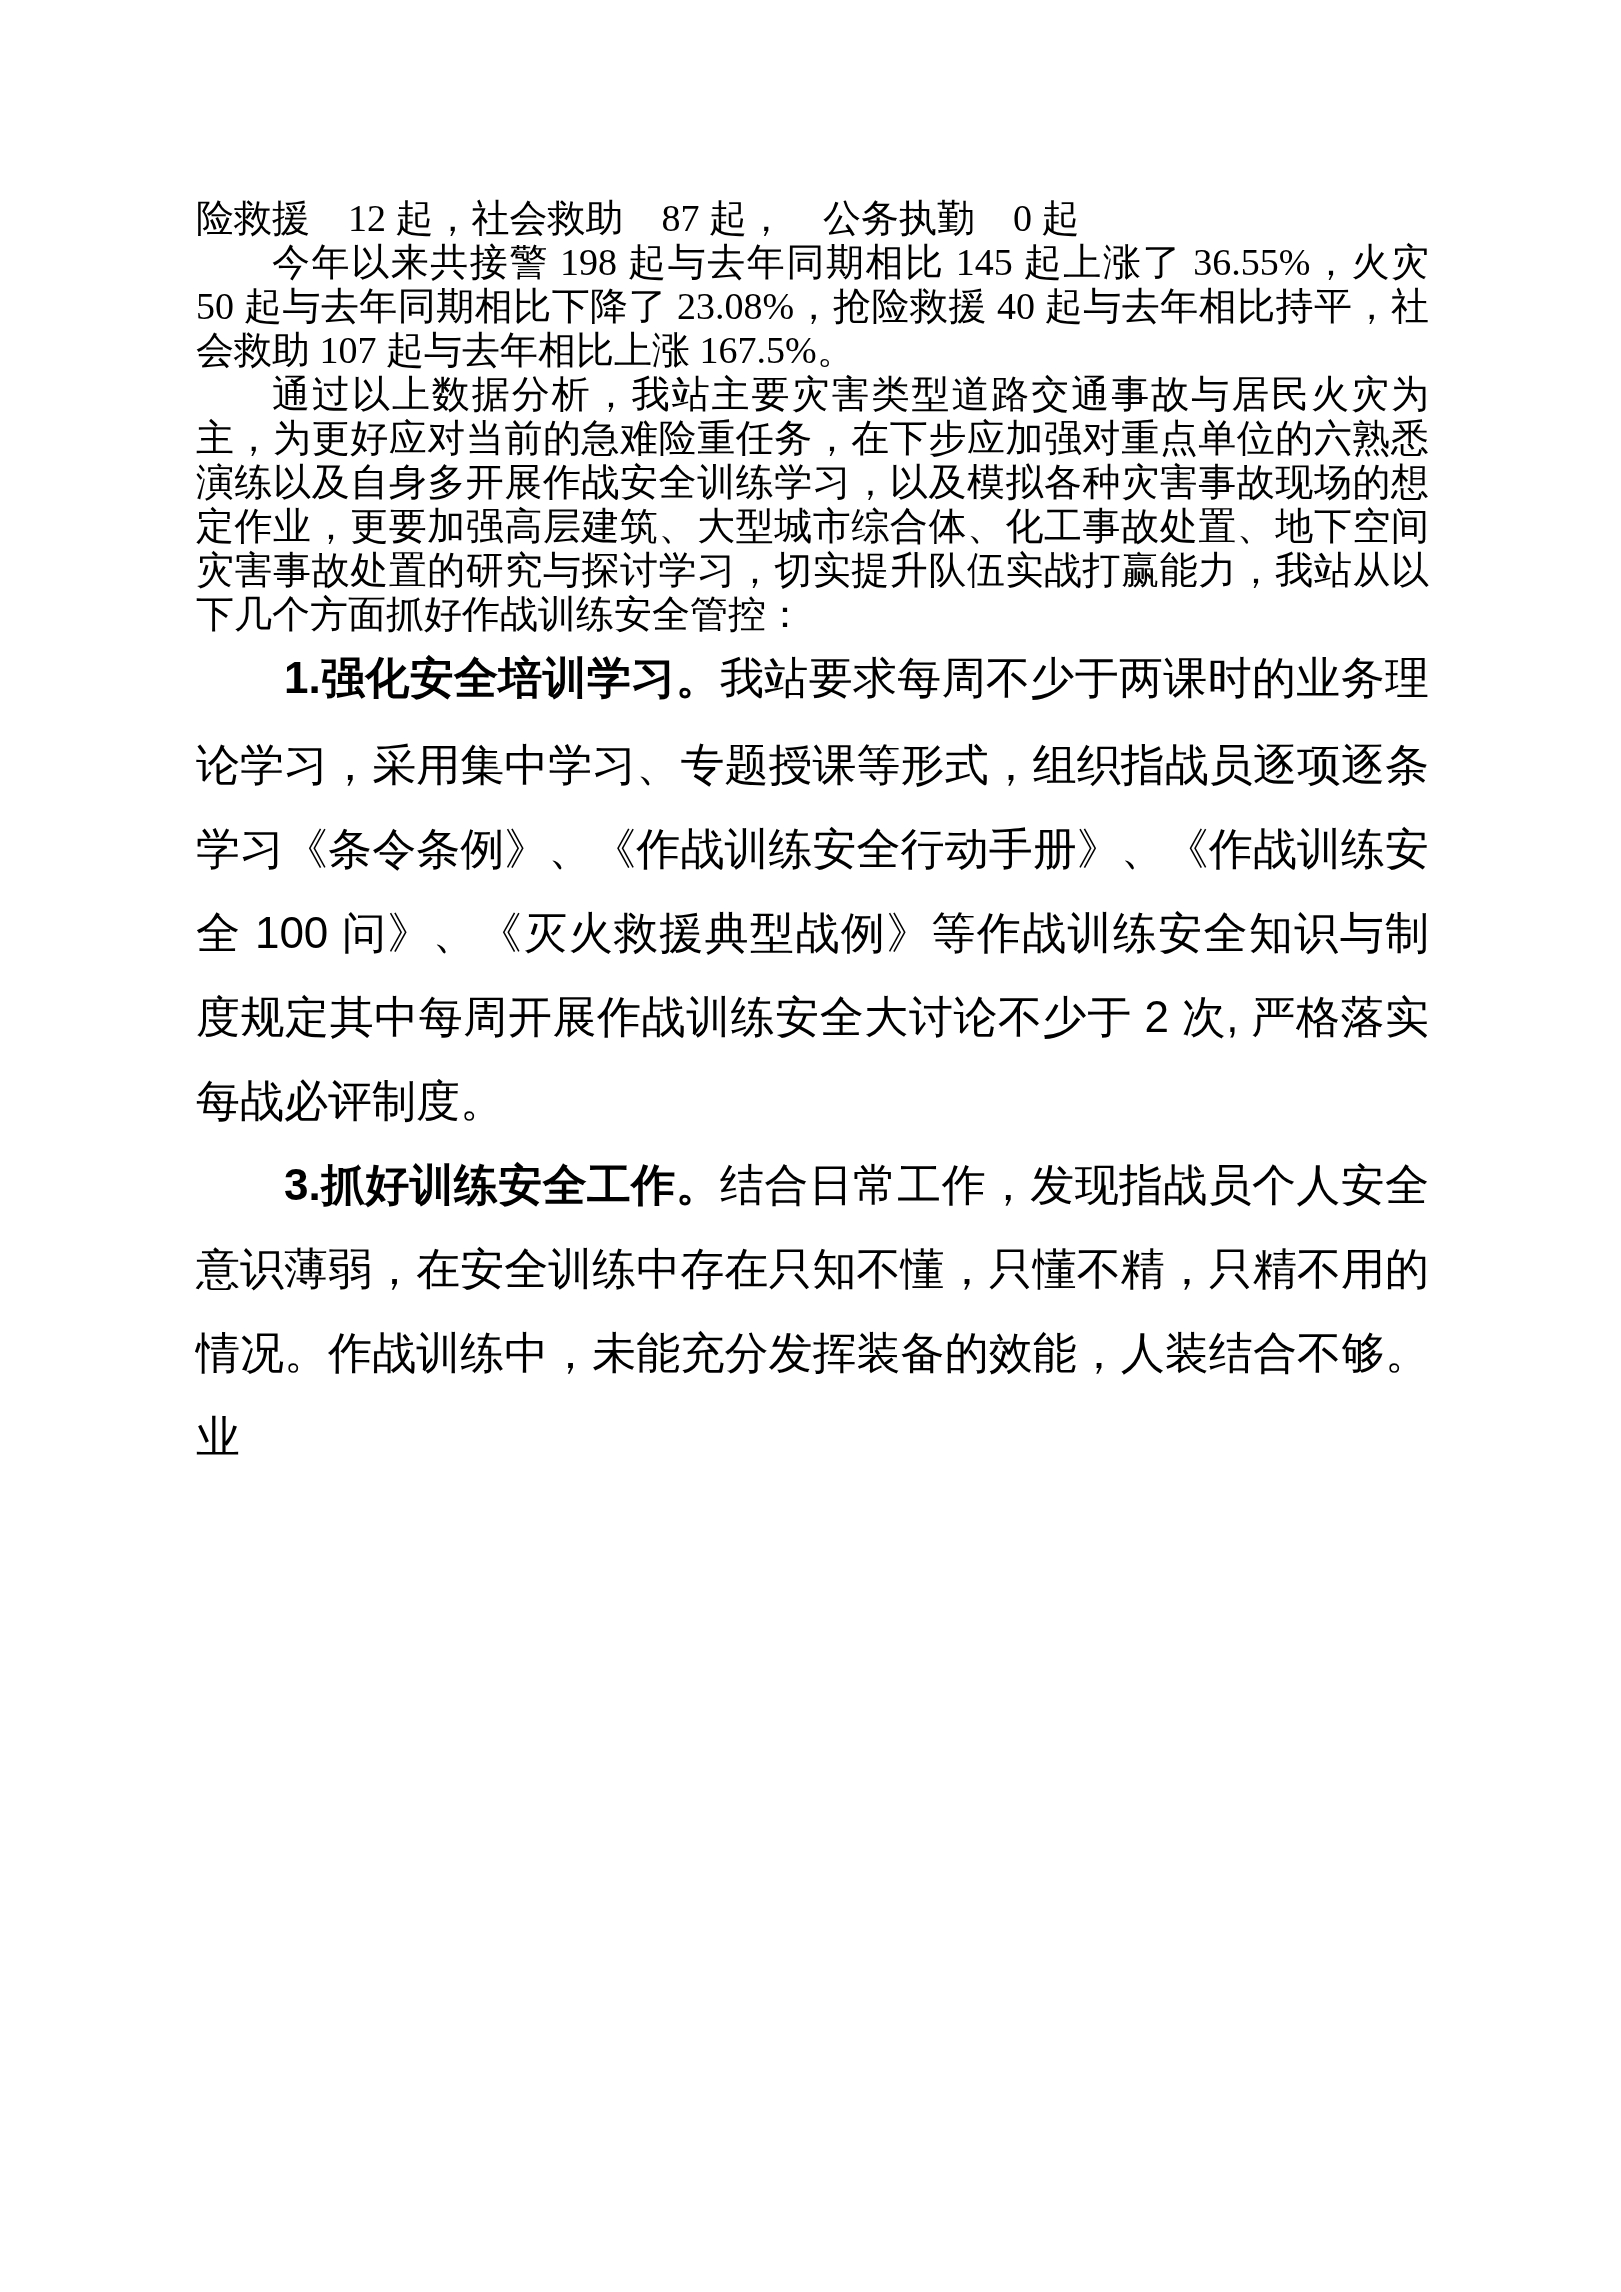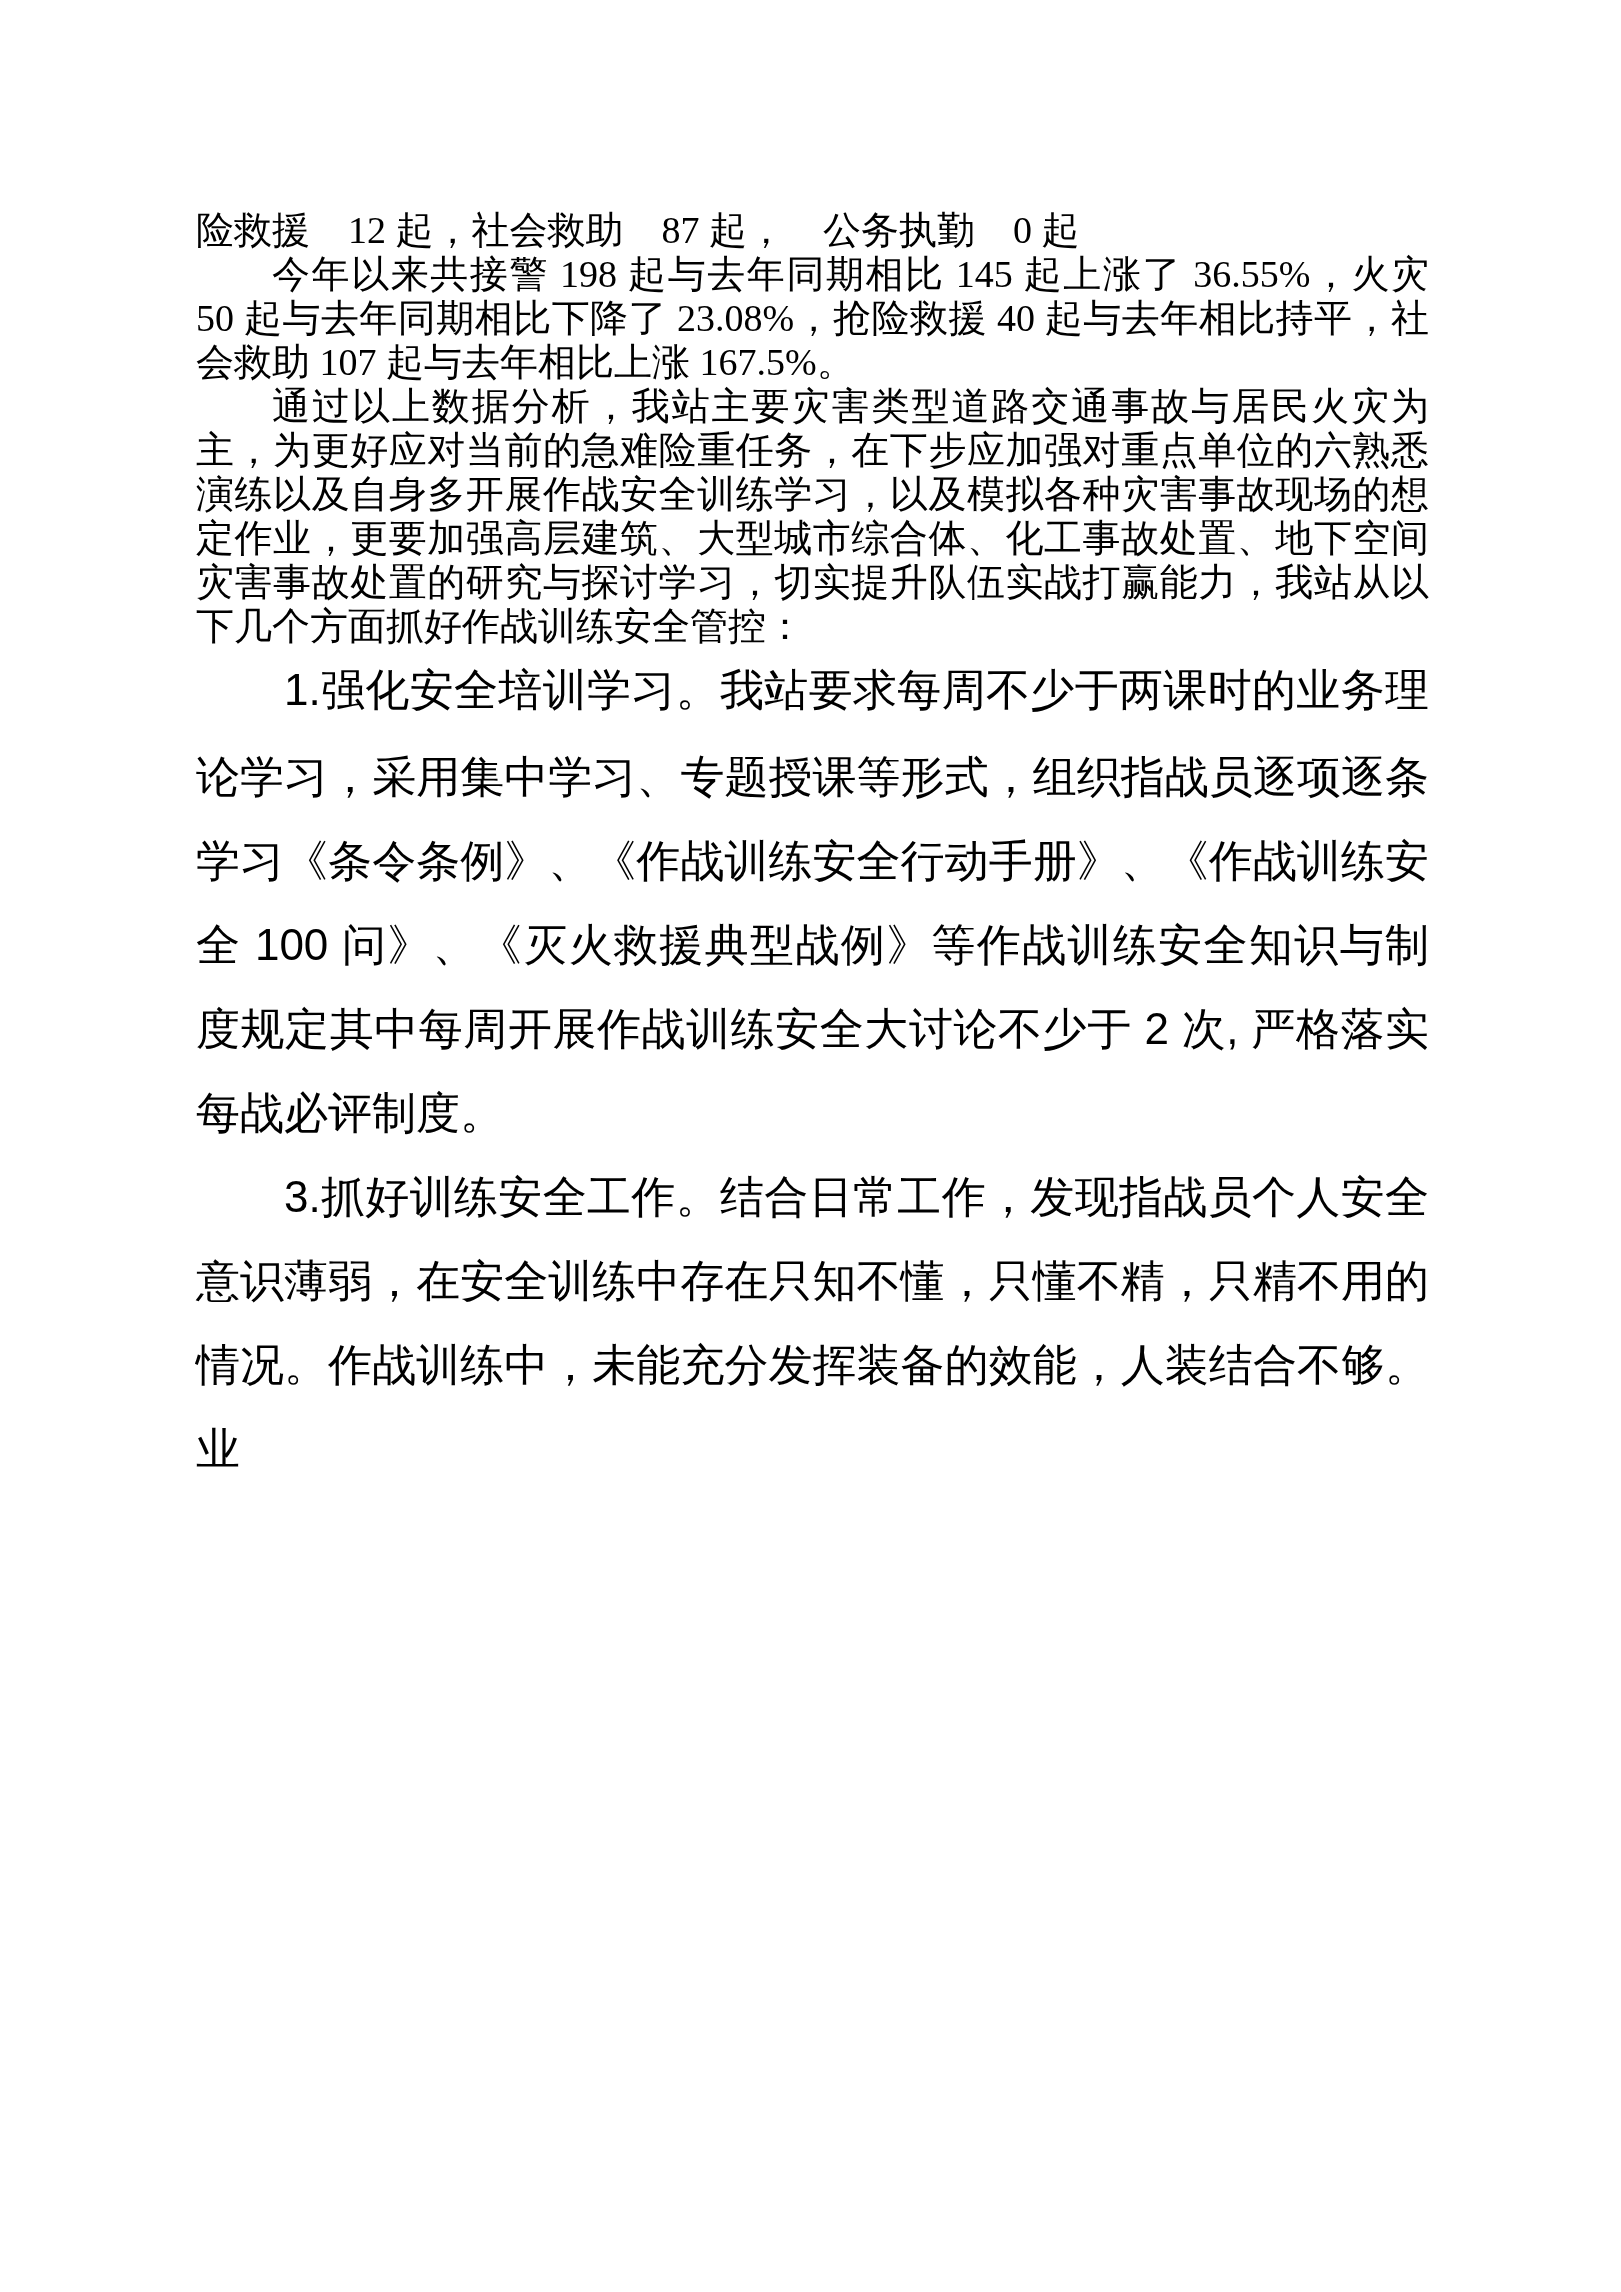--- a/index.html
+++ b/index.html
@@ -10,21 +10,21 @@
   .page {
     position: relative;
     width: 1621px;
     height: 2293px;
     background: #ffffff;
     overflow: hidden;
   }
   .content {
     position: absolute;
     left: 196px;
-    top: 208px;
+    top: 196px;
     width: 1233px;
   }
   .para {
     margin: 0;
     padding: 0;
     color: #000000;
     text-align: justify;
   }
   .para.serif {
     font-family: "Liberation Serif", serif;
@@ -33,21 +33,21 @@
   }
   .para.sans {
     font-family: "Liberation Sans", sans-serif;
     font-size: 44px;
     line-height: 84px;
   }
   .para.indent {
     text-indent: 2em;
   }
   .run-heading {
-    font-weight: normal;
+    font-weight: bold;
   }
   .run-bold {
     font-weight: normal;
   }
   .run-serif-inline {
     font-family: Liberation Mono, monospace;
   }
 </style>
 </head>
 <body>

